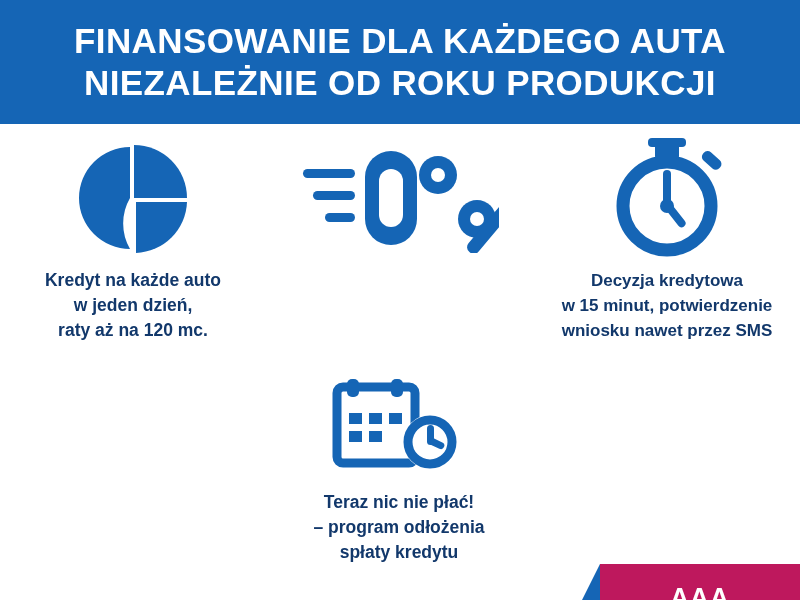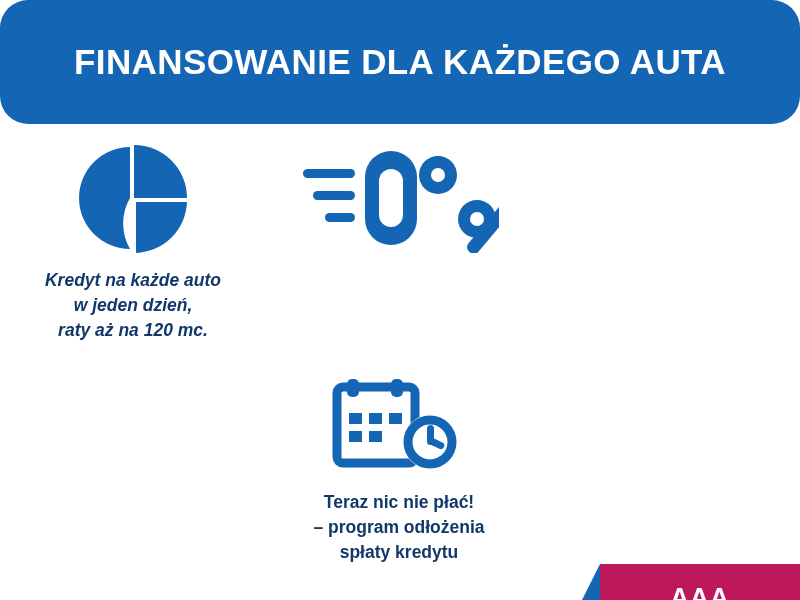--- a/index.html
+++ b/index.html
@@ -23,21 +23,20 @@
     position: absolute;
     left: 0;
     top: 0;
     width: 800px;
     height: 124px;
     background: #1565b5;
     display: flex;
     flex-direction: column;
     align-items: center;
     justify-content: center;
-    border-radius: 28px;
   }
   .header-line {
     color: #ffffff;
     font-weight: bold;
     font-size: 35px;
     letter-spacing: 0.4px;
     line-height: 42px;
     white-space: nowrap;
     text-align: center;
   }
@@ -52,21 +51,21 @@
   }
   .cell {
     position: absolute;
     width: 266px;
     display: flex;
     flex-direction: column;
     align-items: center;
   }
   .cell-r1 { top: 14px; }
   .cell-r2 { top: 236px; }
-  .cell-c1 { left: 0px; font-style: italic; }
+  .cell-c1 { left: 0px; }
   .cell-c2 { left: 266px; }
   .cell-c3 { left: 534px; }
 
   .icon-wrap {
     height: 120px;
     display: flex;
     align-items: center;
     justify-content: center;
   }
   .caption {
@@ -132,20 +131,21 @@
   }
   .logo-text .thin { font-weight: normal; margin-left: 7px; }
 </style>
 </head>
 <body>
 
 <div id="poster">
 
   <div class="header">
     <div class="header-line">FINANSOWANIE DLA KAŻDEGO AUTA</div>
+    <div class="header-line">NIEZALEŻNIE OD ROKU PRODUKCJI</div>
   </div>
 
   <div class="features">
 
     <div class="cell cell-r1 cell-c1">
       <div class="icon-wrap">
         <svg width="130" height="115" viewBox="0 0 130 115">
           <path d="M62 57 L62 6 A51 51 0 0 0 62 108 A51 51 0 0 1 62 57 Z" fill="#1565b5"></path>
           <path d="M66 4 A53 53 0 0 1 119 57 L66 57 Z" fill="#1565b5"></path>
           <path d="M68 61 L119 61 A53 53 0 0 1 68 112 Z" fill="#1565b5"></path>
@@ -172,20 +172,36 @@
             <circle cx="139" cy="32" r="19"></circle>
             <circle cx="178" cy="76" r="19"></circle>
             <rect x="126" y="88" width="76" height="13" rx="6" transform="rotate(-50 164 54)"></rect>
           </g>
           <circle cx="139" cy="32" r="7" fill="#ffffff"></circle>
           <circle cx="178" cy="76" r="7" fill="#ffffff"></circle>
         </svg>
       </div>
     </div>
 
+    <div class="cell cell-r1 cell-c3">
+      <div class="icon-wrap">
+        <svg width="130" height="120" viewBox="0 0 130 120">
+          <circle cx="65" cy="68" r="44" fill="none" stroke="#1565b5" stroke-width="13"></circle>
+          <rect x="53" y="6" width="24" height="15" rx="3" fill="#1565b5"></rect>
+          <rect x="46" y="0" width="38" height="9" rx="4" fill="#1565b5"></rect>
+          <rect x="99" y="17" width="22" height="11" rx="5" fill="#1565b5" transform="rotate(42 110 22)"></rect>
+          <rect x="61" y="32" width="8" height="36" rx="4" fill="#1565b5"></rect>
+          <rect x="62" y="64" width="8" height="30" rx="4" fill="#1565b5" transform="rotate(-38 66 68)"></rect>
+          <circle cx="65" cy="68" r="7" fill="#1565b5"></circle>
+        </svg>
+      </div>
+      <div class="caption">Decyzja kredytowa
+w 15 minut, potwierdzenie
+wniosku nawet przez SMS</div>
+    </div>
 
 
     <div class="cell cell-r2 cell-c2">
       <div class="icon-wrap">
         <svg width="140" height="115" viewBox="0 0 140 115">
           <rect x="18" y="16" width="12" height="18" rx="5" fill="#1565b5"></rect>
           <rect x="62" y="16" width="12" height="18" rx="5" fill="#1565b5"></rect>
           <rect x="8" y="24" width="78" height="76" rx="6" fill="none" stroke="#1565b5" stroke-width="9"></rect>
           <g fill="#1565b5">
             <rect x="20" y="50" width="13" height="11"></rect>

